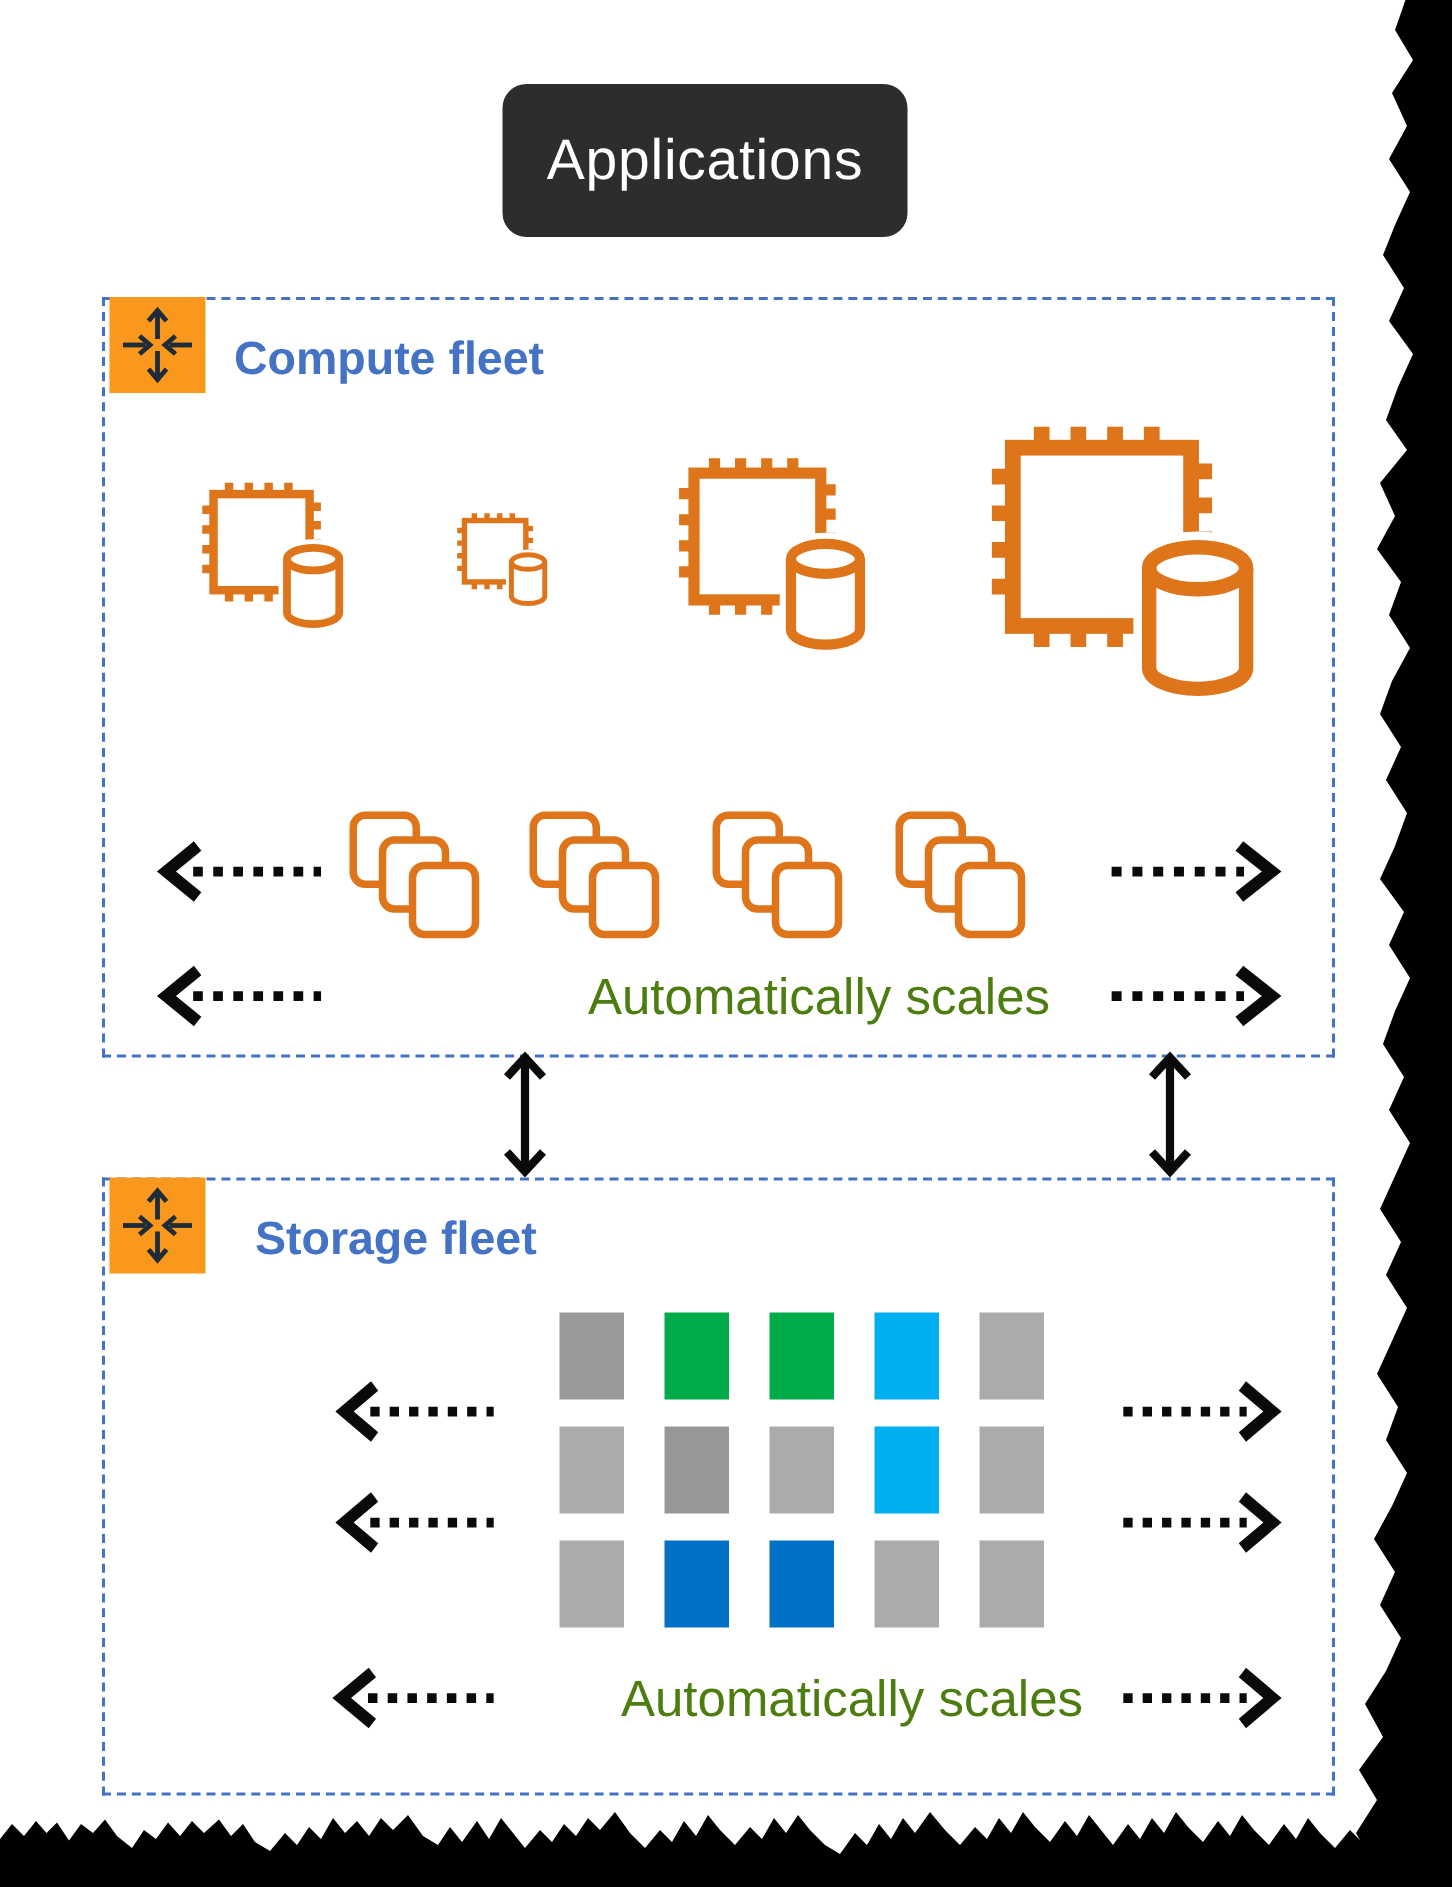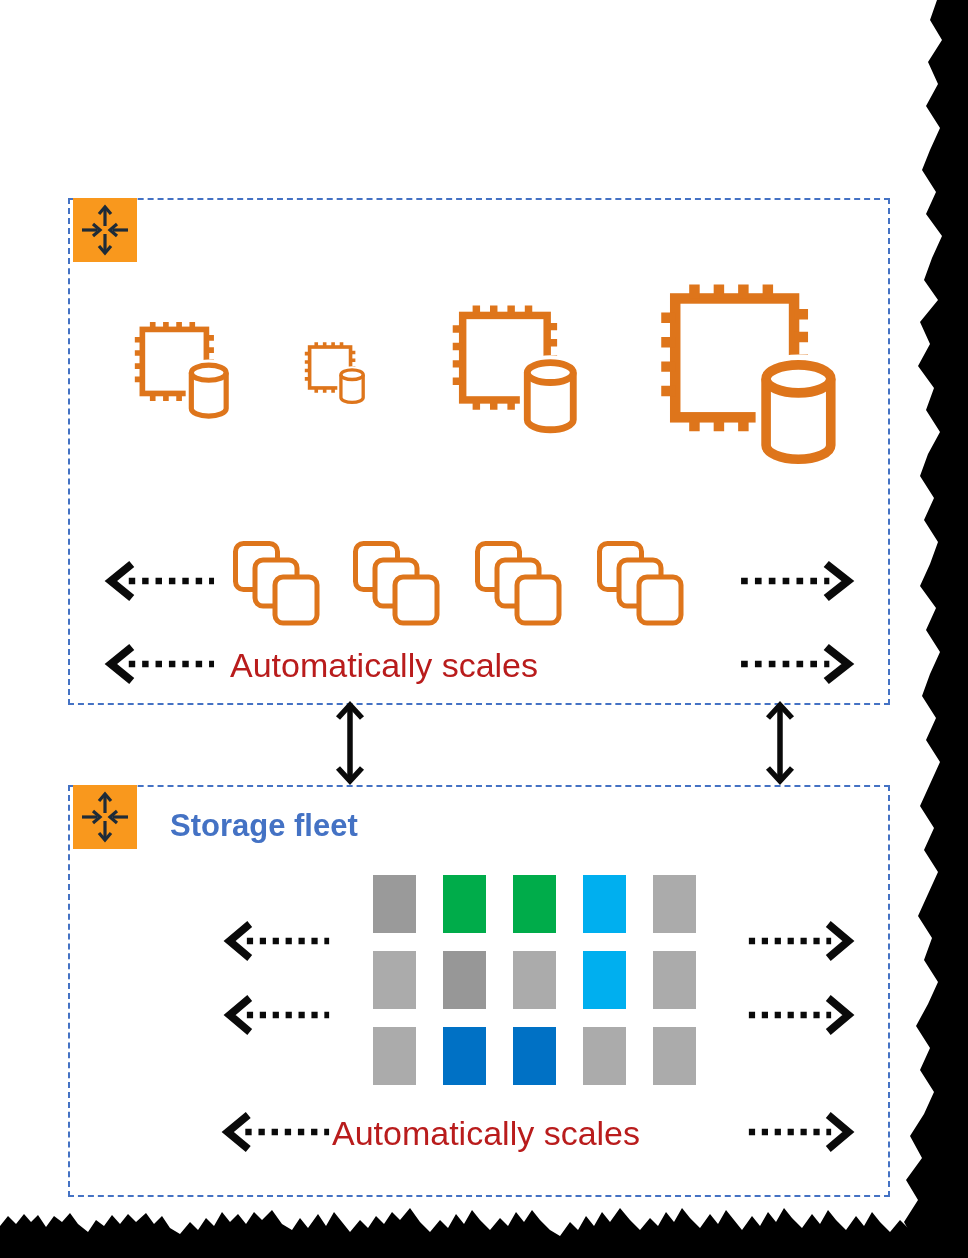--- a/index.html
+++ b/index.html
@@ -30,21 +30,21 @@
   .scale-icon{
     width:64px;height:64px;background:var(--icon-orange);
     display:flex;align-items:center;justify-content:center;
     z-index:5;
   }
   .fleet-label{
     font-weight:bold;font-size:31px;color:var(--blue);
     white-space:nowrap;
   }
   .scales-text{
-    font-size:34px;color:#b91c1c;text-align:left;line-height:42px;
+    font-size:34px;color:#4d7c0f;text-align:right;line-height:42px;
     white-space:nowrap;
   }
   .icon-svg{display:block;overflow:visible;}
   .chip{color:var(--orange);}
   .stack{color:var(--orange);}
   .grid{
     left:373px;top:875px;
     display:grid;
     grid-template-columns:repeat(5,43px);
     grid-auto-rows:58px;
@@ -100,27 +100,31 @@
         <line x1="32" y1="36" x2="32" y2="53"></line>
           <path d="M26,48 L32,55 L38,48"></path>
         <line x1="9" y1="32" x2="24" y2="32"></line>
           <path d="M20,26 L27,32 L20,38"></path>
         <line x1="55" y1="32" x2="40" y2="32"></line>
           <path d="M44,26 L37,32 L44,38"></path>
       </g>
     </defs>
   </svg>
 
+  <div class="abs apps-box">
+    <span>Applications</span>
+  </div>
 
   <div class="abs fleet-box compute-box"></div>
   <div class="abs scale-icon" style="left:73px;top:198px;">
     <svg class="icon-svg" width="64" height="64" viewBox="0 0 64 64">
         <use href="#scale-glyph"></use>
       </svg>
   </div>
+  <div class="abs fleet-label" style="left:156px;top:221px;">Compute fleet</div>
 
   <svg class="abs icon-svg chip" style="left:132px;top:320px;" width="97" height="97" viewBox="0 0 101 103">
       <use href="#chip-db"></use>
     </svg>
   <svg class="abs icon-svg chip" style="left:303px;top:341px;" width="62" height="62" viewBox="0 0 101 103">
       <use href="#chip-db"></use>
     </svg>
   <svg class="abs icon-svg chip" style="left:449px;top:303px;" width="128" height="128" viewBox="0 0 101 103">
       <use href="#chip-db"></use>
     </svg>

